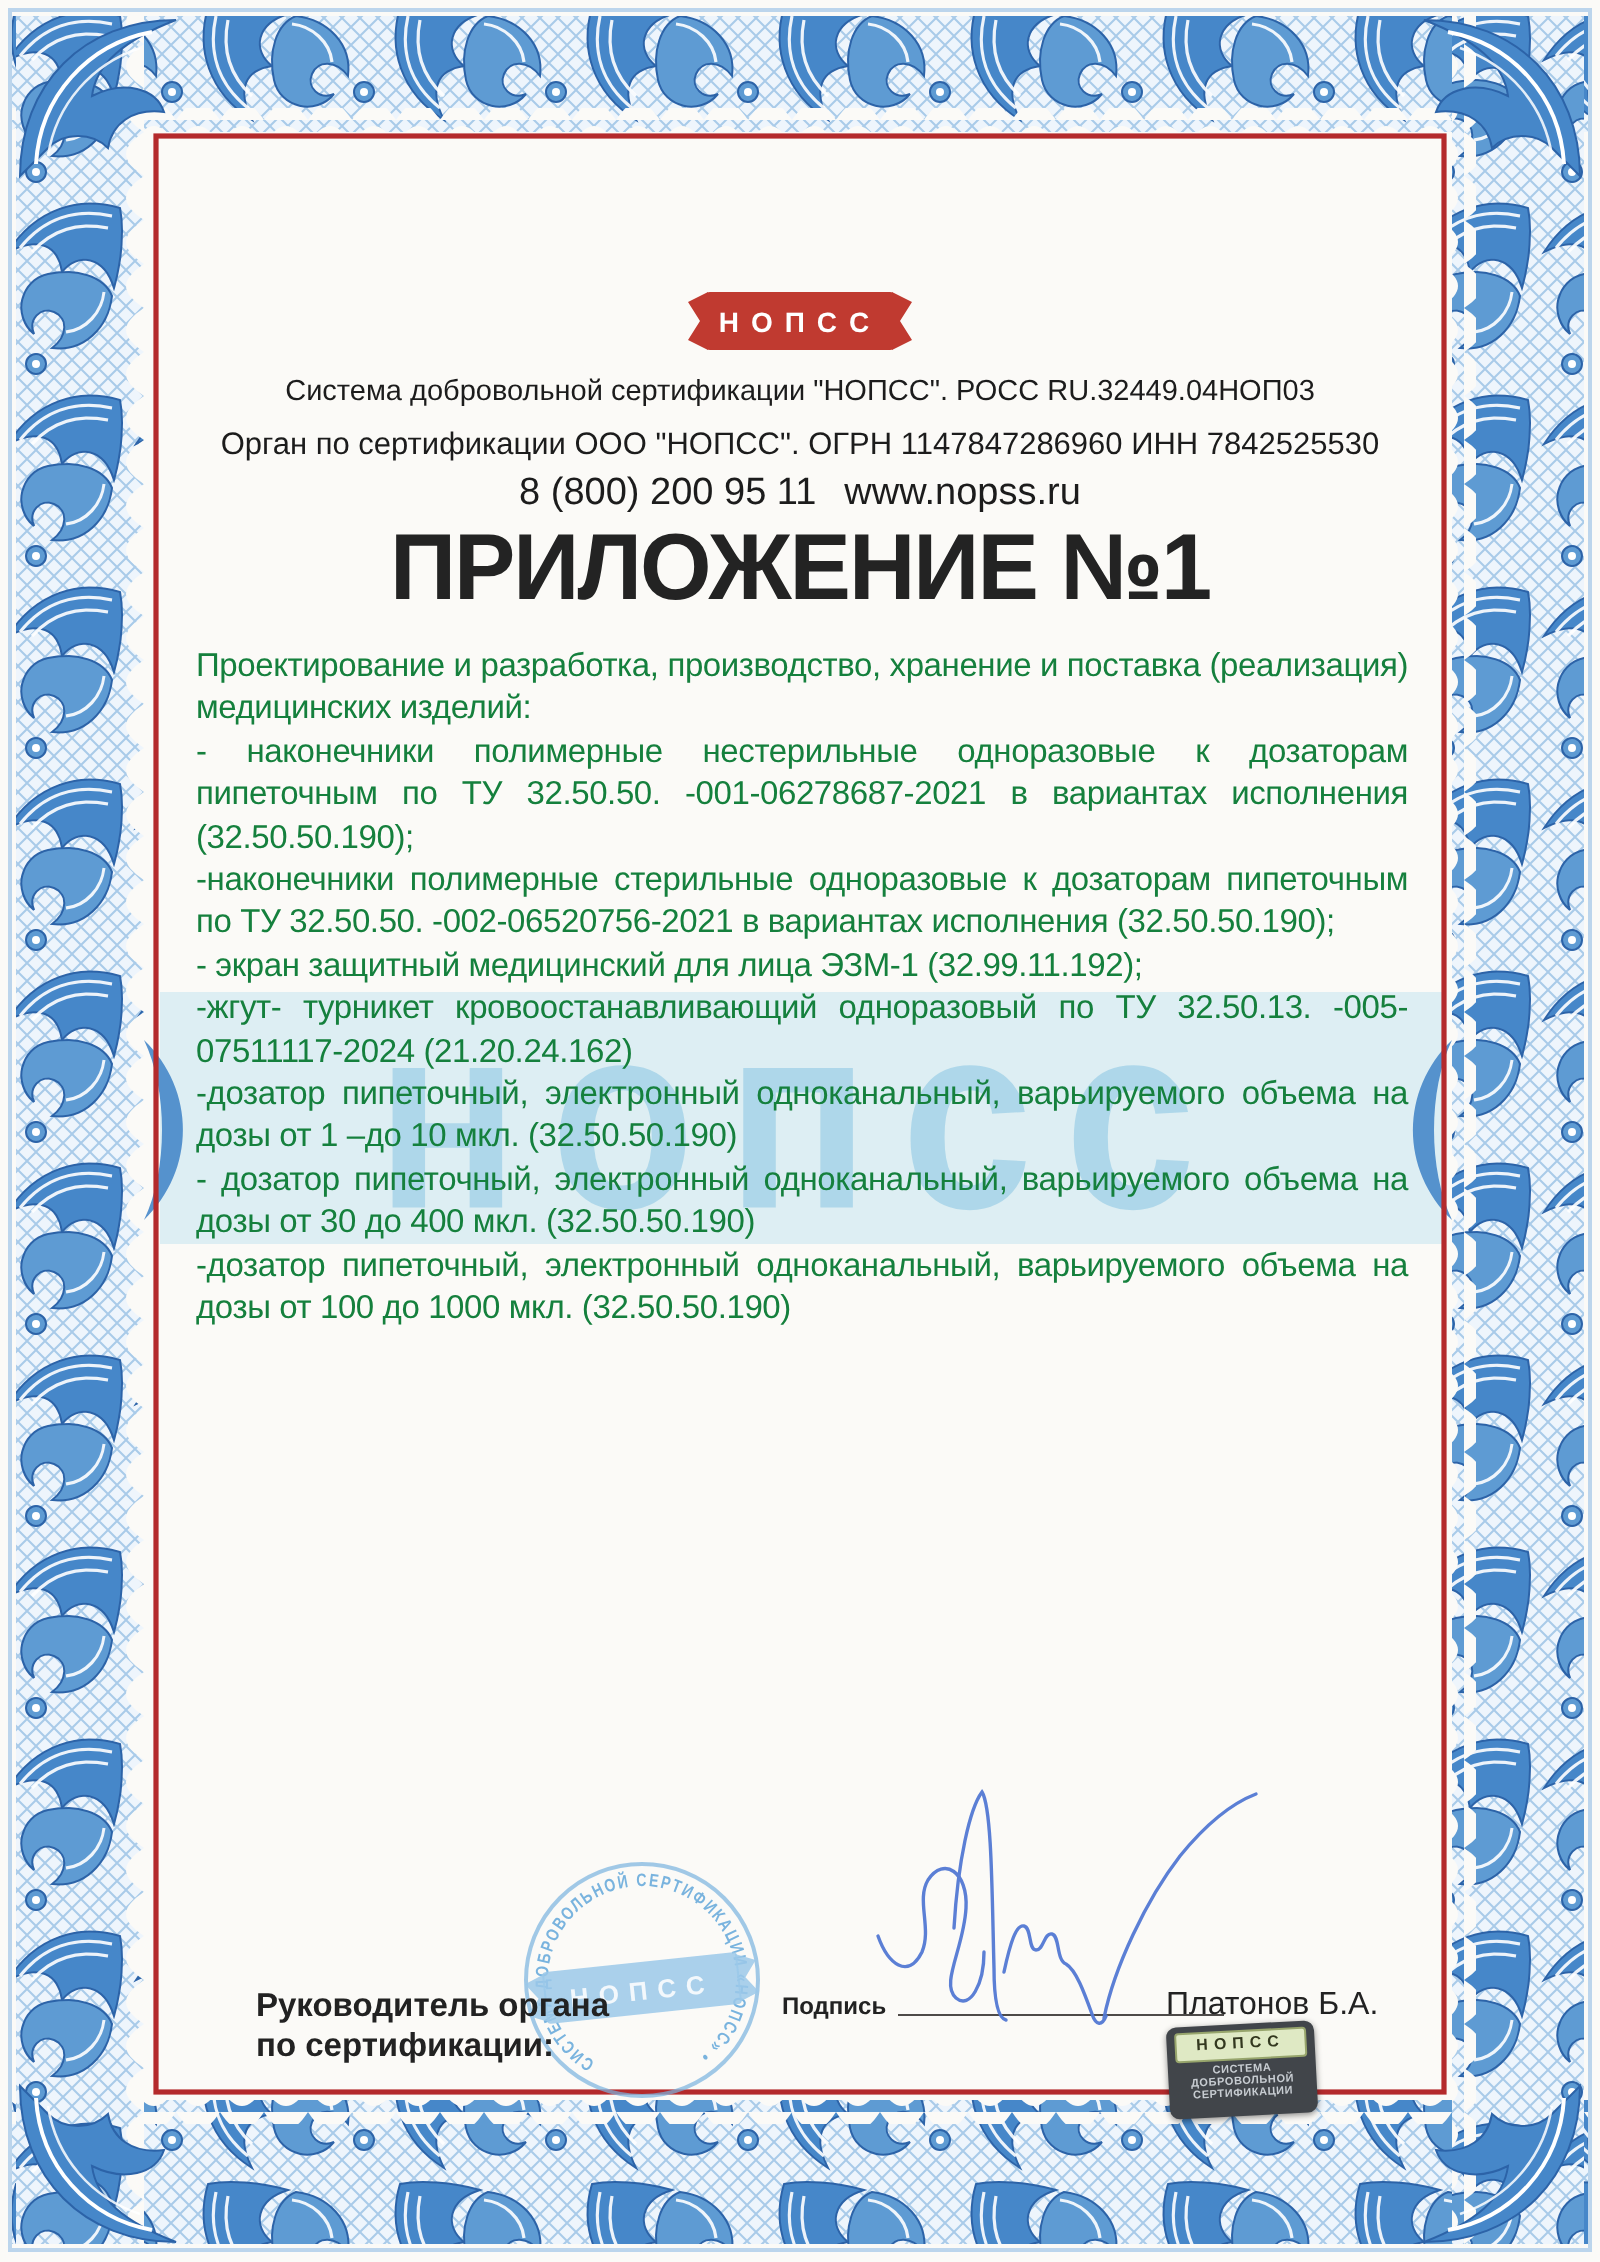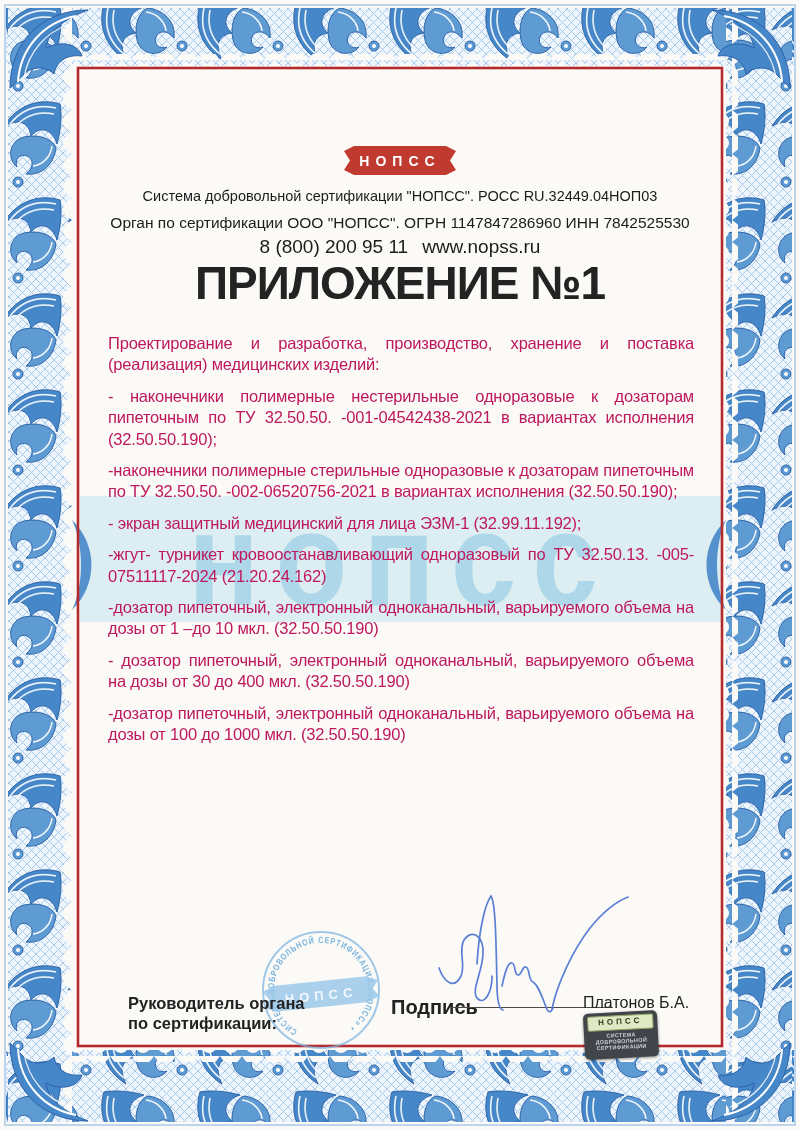--- a/index.html
+++ b/index.html
@@ -16,26 +16,26 @@
   .hdr-line{position:absolute;left:98px;width:604px;text-align:center;z-index:4;}
   .hdr-1{top:188px;font-size:14.5px;}
   .hdr-2{top:214px;font-size:15.5px;}
   .hdr-3{top:236px;font-size:19px;}
   .hdr-3 .gap{display:inline-block;width:14px;}
   .title{position:absolute;left:98px;top:256px;width:604px;z-index:4;text-align:center;
          font-size:46px;font-weight:bold;letter-spacing:-1px;color:#232323;margin:0;
          transform:scaleY(1.02);}
   
   .body-text{position:absolute;left:98px;top:323px;width:606px;z-index:3;}
-  .body-text p{margin:10px;font-size:16.5px;line-height:21.4px;letter-spacing:-0.2px;
-               text-align:justify;text-align-last:left;color:#be185d;}
+  .body-text p{margin:0;font-size:16.5px;line-height:21.4px;letter-spacing:-0.2px;
+               text-align:justify;text-align-last:left;color:#15803d;}
   
   .foot-label{position:absolute;left:128px;top:994px;width:190px;z-index:4;
               font-size:16.5px;line-height:19.5px;font-weight:bold;color:#222;}
-  .sig-word{position:absolute;left:391px;top:996px;z-index:4;font-size:20px;font-weight:bold;color:#222;}
+  .sig-word{position:absolute;left:391px;top:996px;z-index:4;font-size:12px;font-weight:bold;color:#222;}
   .sig-line{position:absolute;left:449px;top:1007px;width:163px;z-index:4;border-top:1.6px solid #4d4a48;}
   .signer{position:absolute;left:583px;top:994px;z-index:4;font-size:16px;font-weight:normal;color:#222;}
   .stamp-svg{position:absolute;left:243px;top:910px;z-index:3;opacity:.88;}
   .signature-svg{position:absolute;left:430px;top:866px;z-index:5;}
   .holo{position:absolute;left:584px;top:1012px;width:74px;height:46px;z-index:6;
         background:#41454a;border-radius:5px;transform:rotate(-3deg);
         box-shadow:0 1px 3px rgba(0,0,0,.45);padding:3px 4px;box-sizing:border-box;}
   .holo .pill{background:#dfe9c4;border:1px solid #97a56c;border-radius:2px;height:13px;
               font-size:8px;font-weight:bold;letter-spacing:3px;text-align:center;
               color:#33381f;line-height:12px;overflow:hidden;}
@@ -135,21 +135,21 @@
   <div class="hdr-line hdr-1">Система добровольной сертификации "НОПСС". РОСС RU.32449.04НОП03</div>
   <div class="hdr-line hdr-2">Орган по сертификации ООО "НОПСС". ОГРН 1147847286960 ИНН 7842525530</div>
   <div class="hdr-line hdr-3">
     <span>8 (800) 200 95 11</span><span class="gap"></span><span>www.nopss.ru</span>
   </div>
 
   <h1 class="title">ПРИЛОЖЕНИЕ №1</h1>
 
   <main class="body-text">
       <p>Проектирование и разработка, производство, хранение и поставка (реализация) медицинских изделий:</p>
-      <p>- наконечники полимерные нестерильные одноразовые к дозаторам пипеточным по ТУ 32.50.50. -001-04542438-2021 в вариантах исполнения (32.50.50.190);</p>
+      <p>- наконечники полимерные нестерильные одноразовые к дозаторам пипеточным по ТУ 32.50.50. -001-06278687-2021 в вариантах исполнения (32.50.50.190);</p>
       <p>-наконечники полимерные стерильные одноразовые к дозаторам пипеточным по ТУ 32.50.50. -002-06520756-2021 в вариантах исполнения (32.50.50.190);</p>
       <p>- экран защитный медицинский для лица ЭЗМ-1 (32.99.11.192);</p>
       <p>-жгут- турникет кровоостанавливающий одноразовый по ТУ 32.50.13. -005-07511117-2024 (21.20.24.162)</p>
       <p>-дозатор пипеточный, электронный одноканальный, варьируемого объема на дозы от 1 –до 10 мкл.  (32.50.50.190)</p>
       <p>- дозатор пипеточный, электронный одноканальный, варьируемого объема на дозы от 30 до 400 мкл.  (32.50.50.190)</p>
       <p>-дозатор пипеточный, электронный одноканальный, варьируемого объема на дозы от 100 до 1000 мкл. (32.50.50.190)</p>
     </main>
 
   <svg class="stamp-svg" width="156" height="156" viewBox="0 0 156 156">
     <defs>

